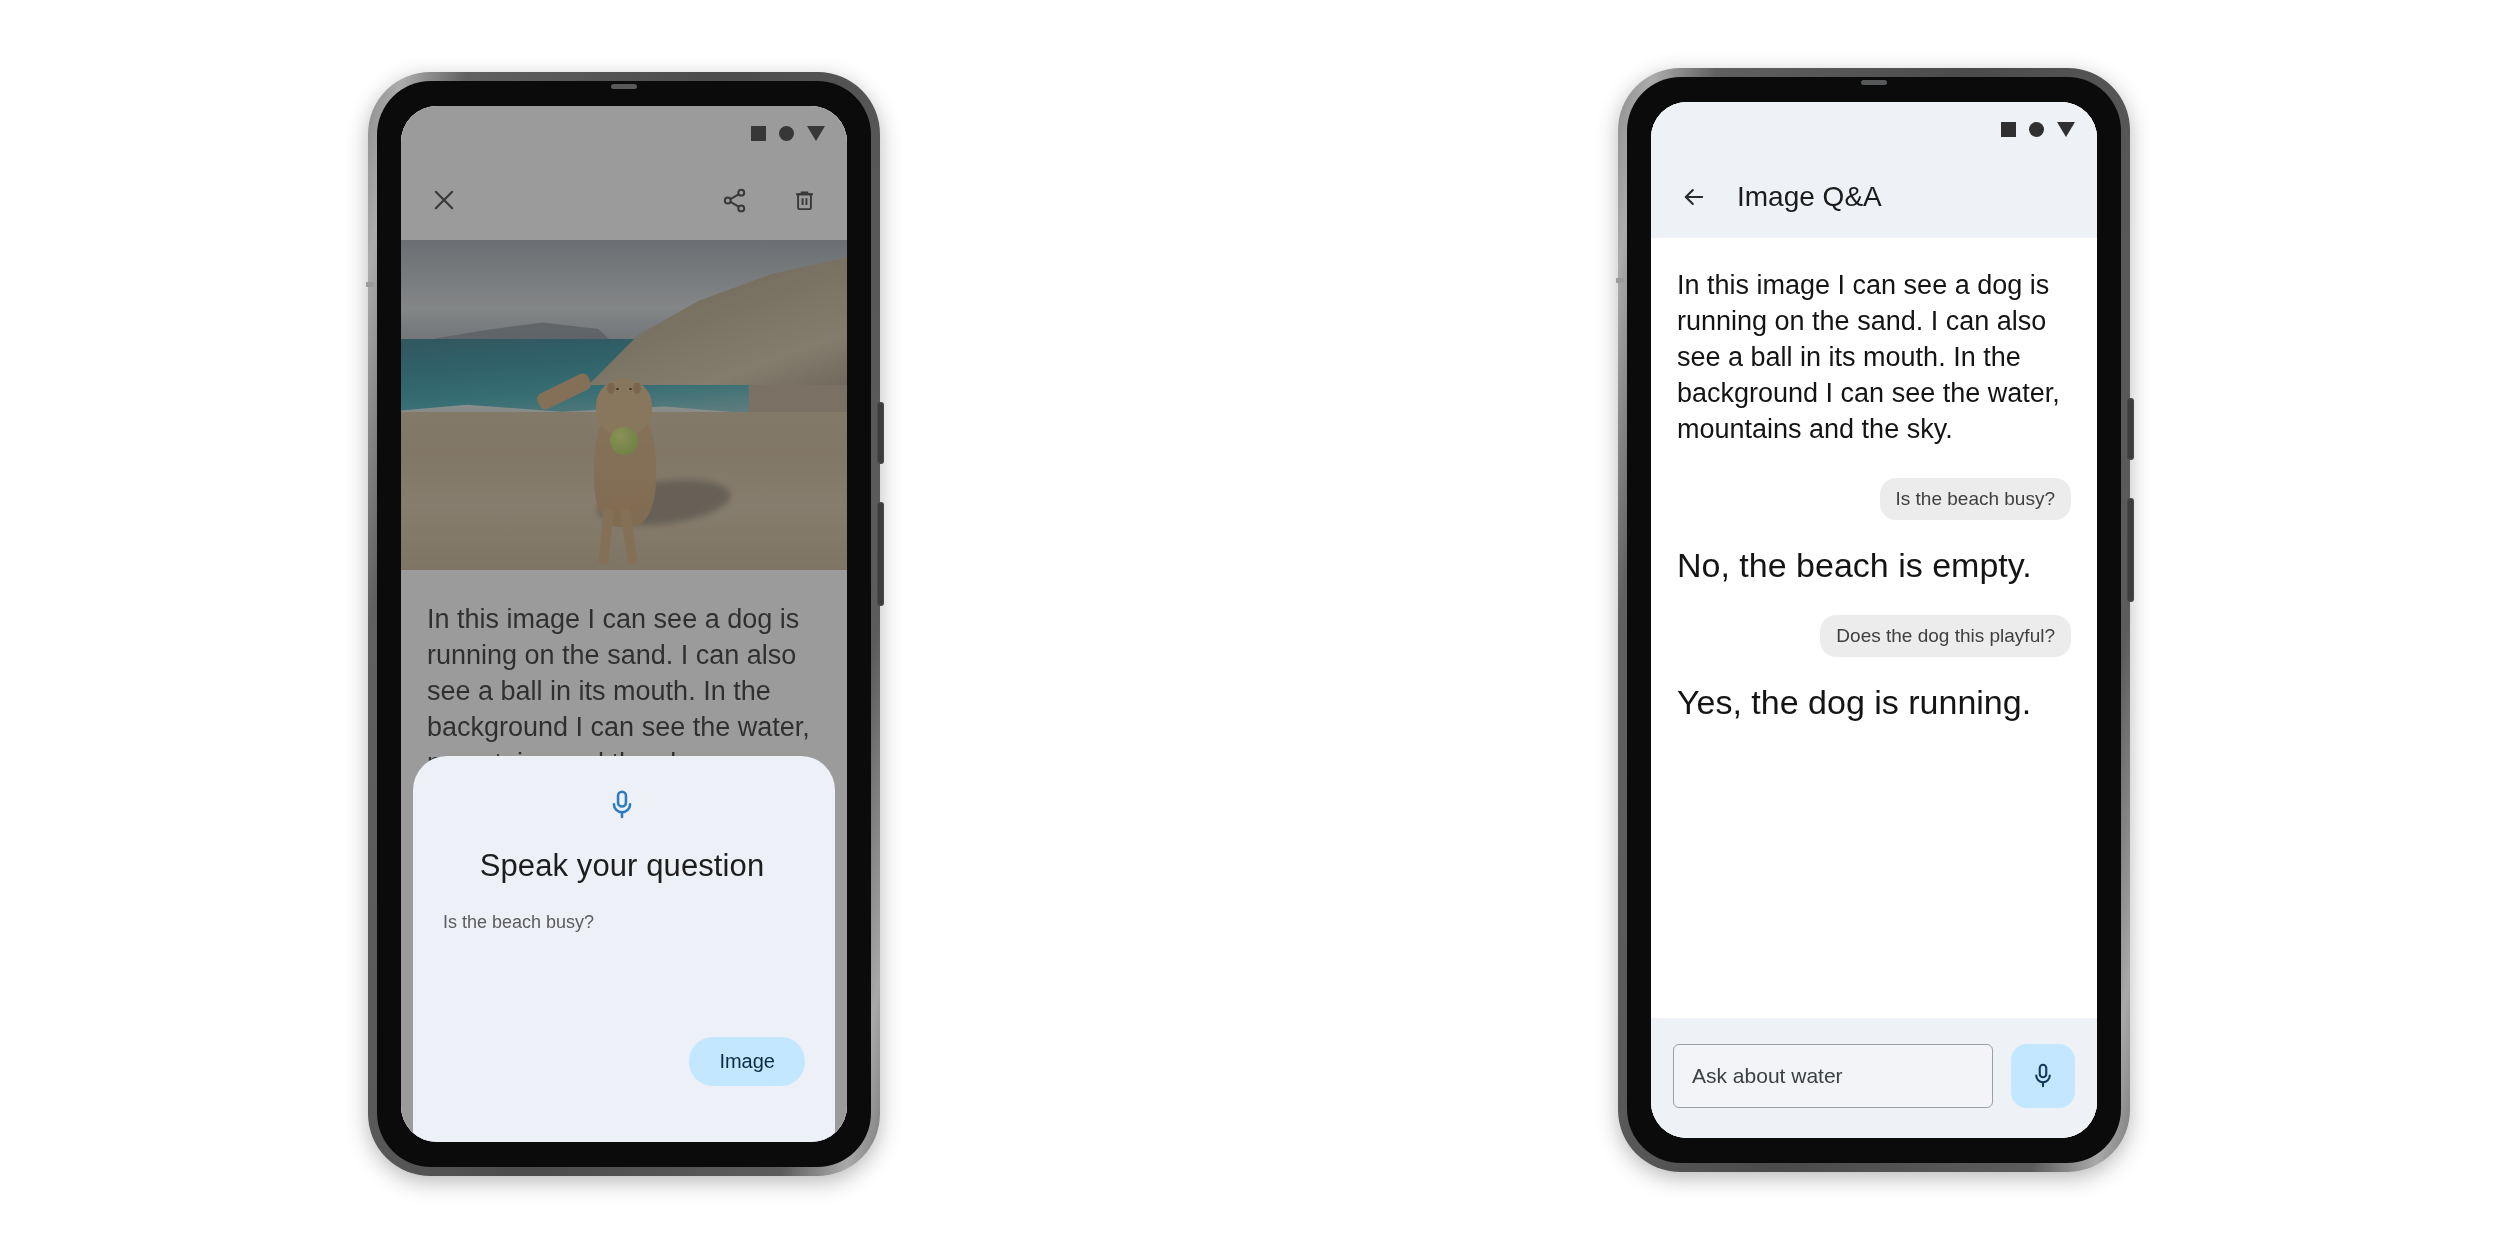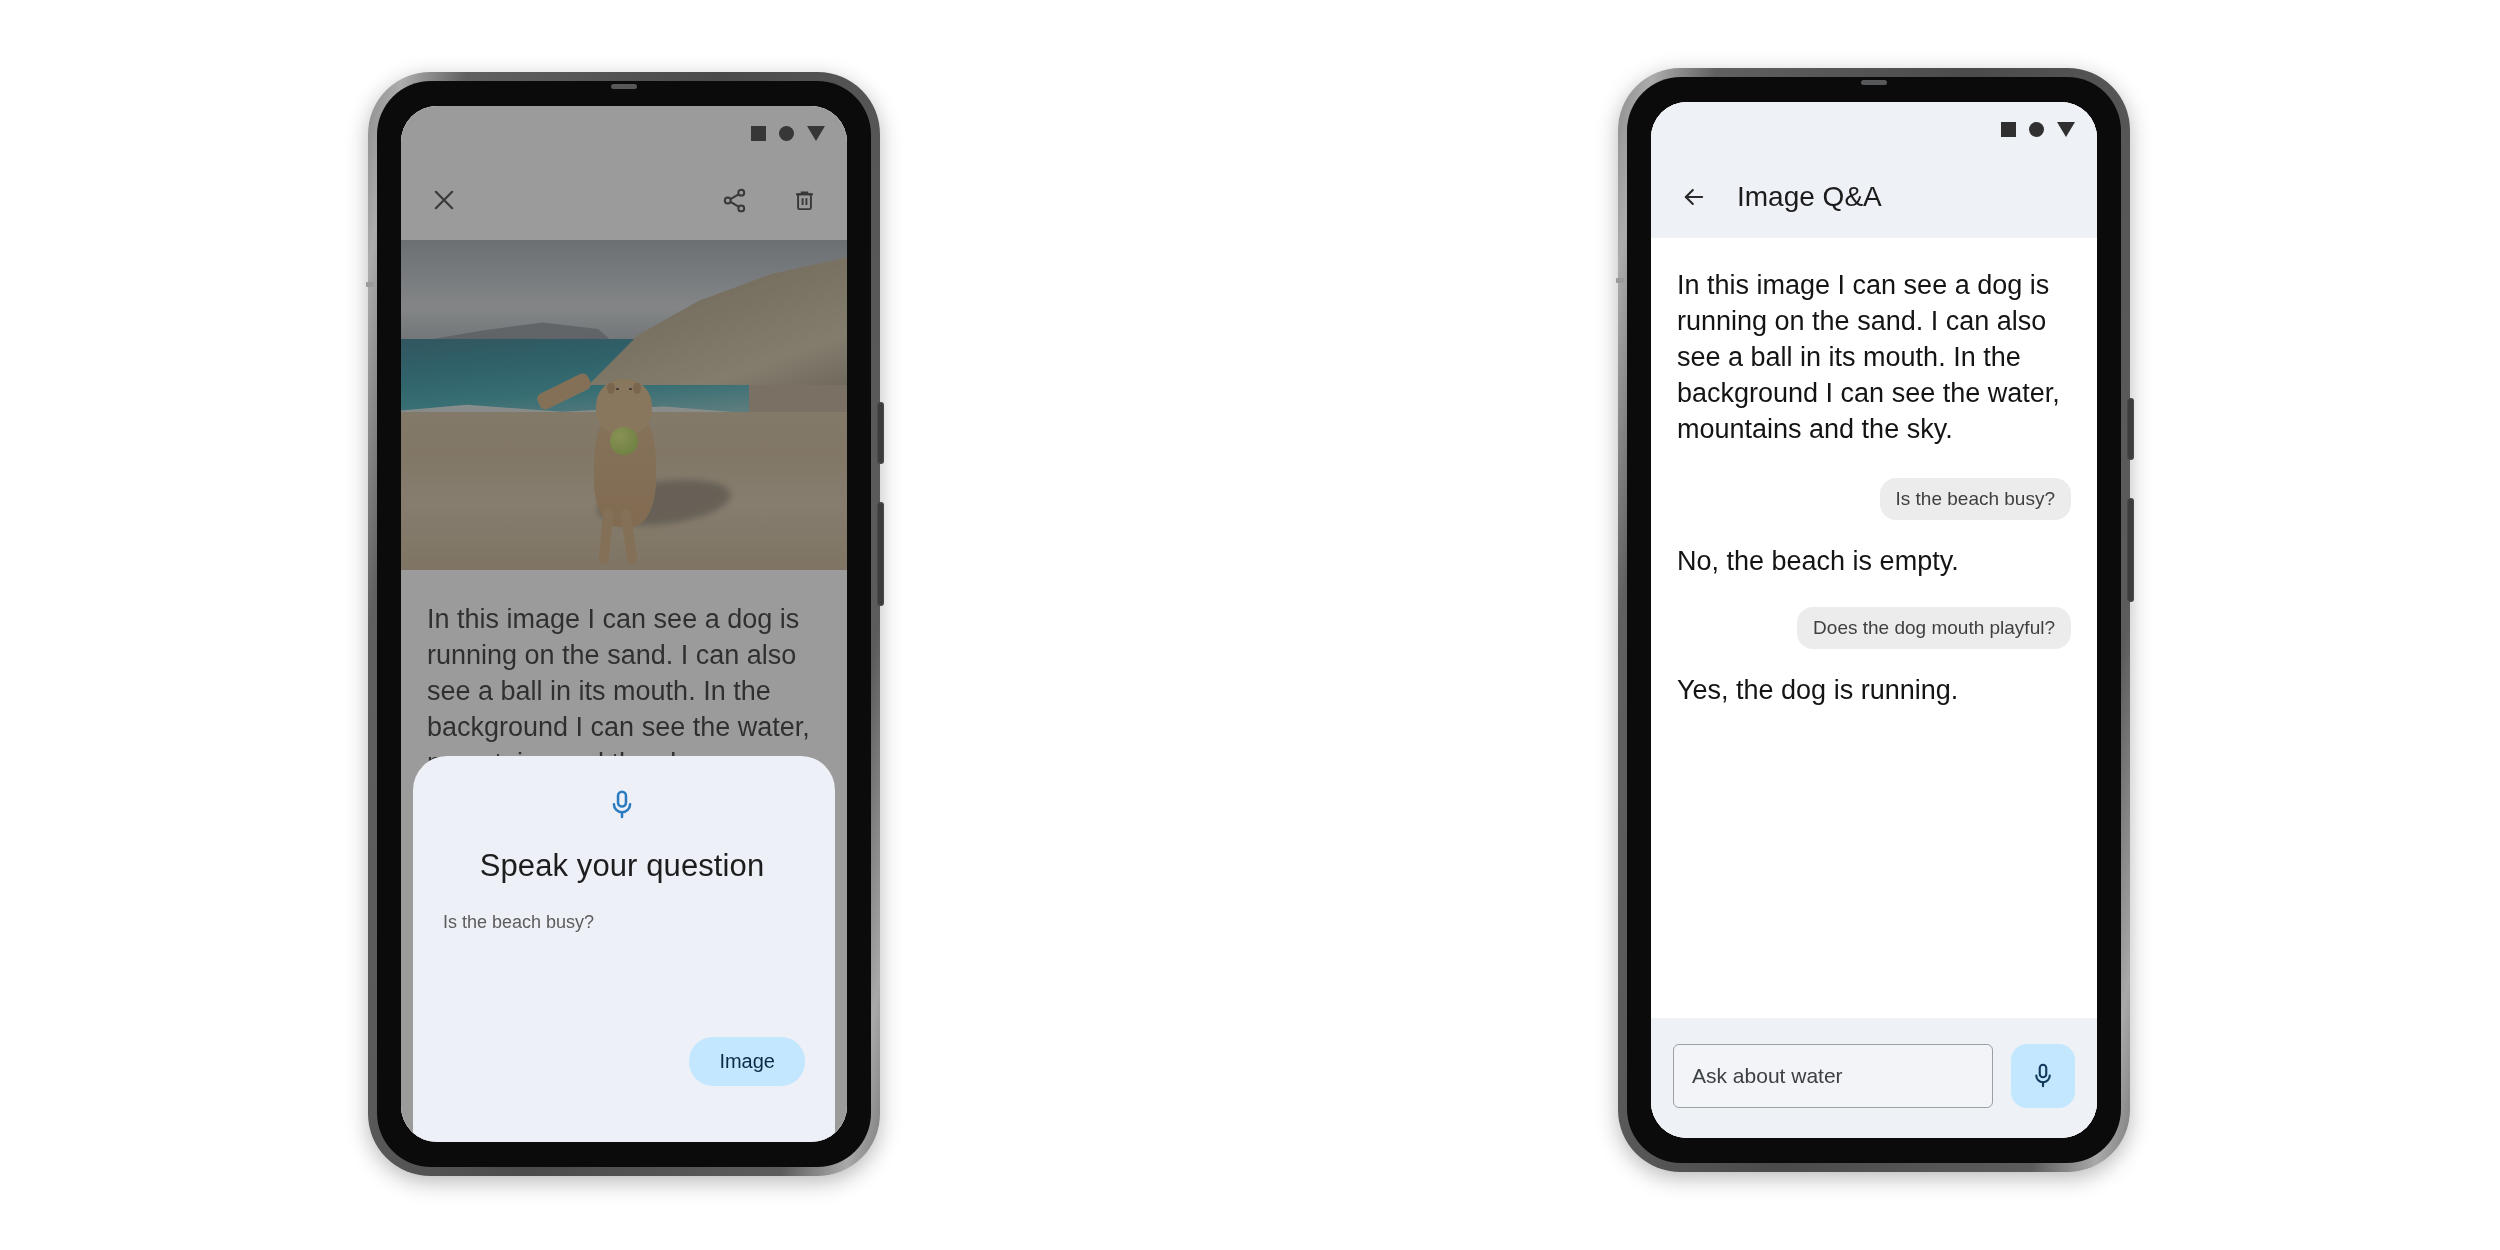--- a/index.html
+++ b/index.html
@@ -150,21 +150,21 @@
     display:flex;align-items:center;gap:26px;padding:0 26px;box-sizing:border-box;text-align:center;
   }
   .qa-title{font-size:28px;color:#1c1c1c;}
   .qa-body{flex:1;background:#fff;padding:30px 26px 0 26px;box-sizing:border-box;overflow:hidden;}
   .qa-desc{font-size:27px;line-height:1.33;color:#141414;}
   .bubble-row{display:flex;justify-content:flex-end;margin-top:30px;}
   .bubble{
     background:#ececec;border-radius:16px;padding:10px 16px;
     font-size:19px;color:#3f3f3f;max-width:78%;
   }
-  .answer{margin-top:26px;font-size:27px;color:#141414;}
+  .answer{margin-top:26px;font-size:34px;color:#141414;}
   .qa-input{
     flex:none;background:#eef1f6;padding:26px 22px 30px 22px;
     box-sizing:border-box;display:flex;align-items:center;gap:18px;
   }
   .qa-field{
     flex:1;height:64px;background:#f2f4f8;border:1.5px solid #9aa0a6;
     border-radius:6px;display:flex;align-items:center;padding:0 18px;
     box-sizing:border-box;font-size:21px;color:#3c4043;
   }
   .mic-btn{
@@ -297,21 +297,21 @@
 
         <div class="qa-body">
           <div class="qa-desc">In this image I can see a dog is running on the sand. I can also see a ball in its mouth. In the background I can see the water, mountains and the sky.</div>
 
           <div class="bubble-row">
             <div class="bubble">Is the beach busy?</div>
           </div>
           <div class="answer">No, the beach is empty.</div>
 
           <div class="bubble-row">
-            <div class="bubble">Does the dog mouth playful?</div>
+            <div class="bubble">Does the dog this playful?</div>
           </div>
           <div class="answer">Yes, the dog is running.</div>
         </div>
 
         <div class="qa-input">
           <div class="qa-field">
             <span>Ask about water</span>
           </div>
           <button class="mic-btn">
             <span style="display:flex;">

